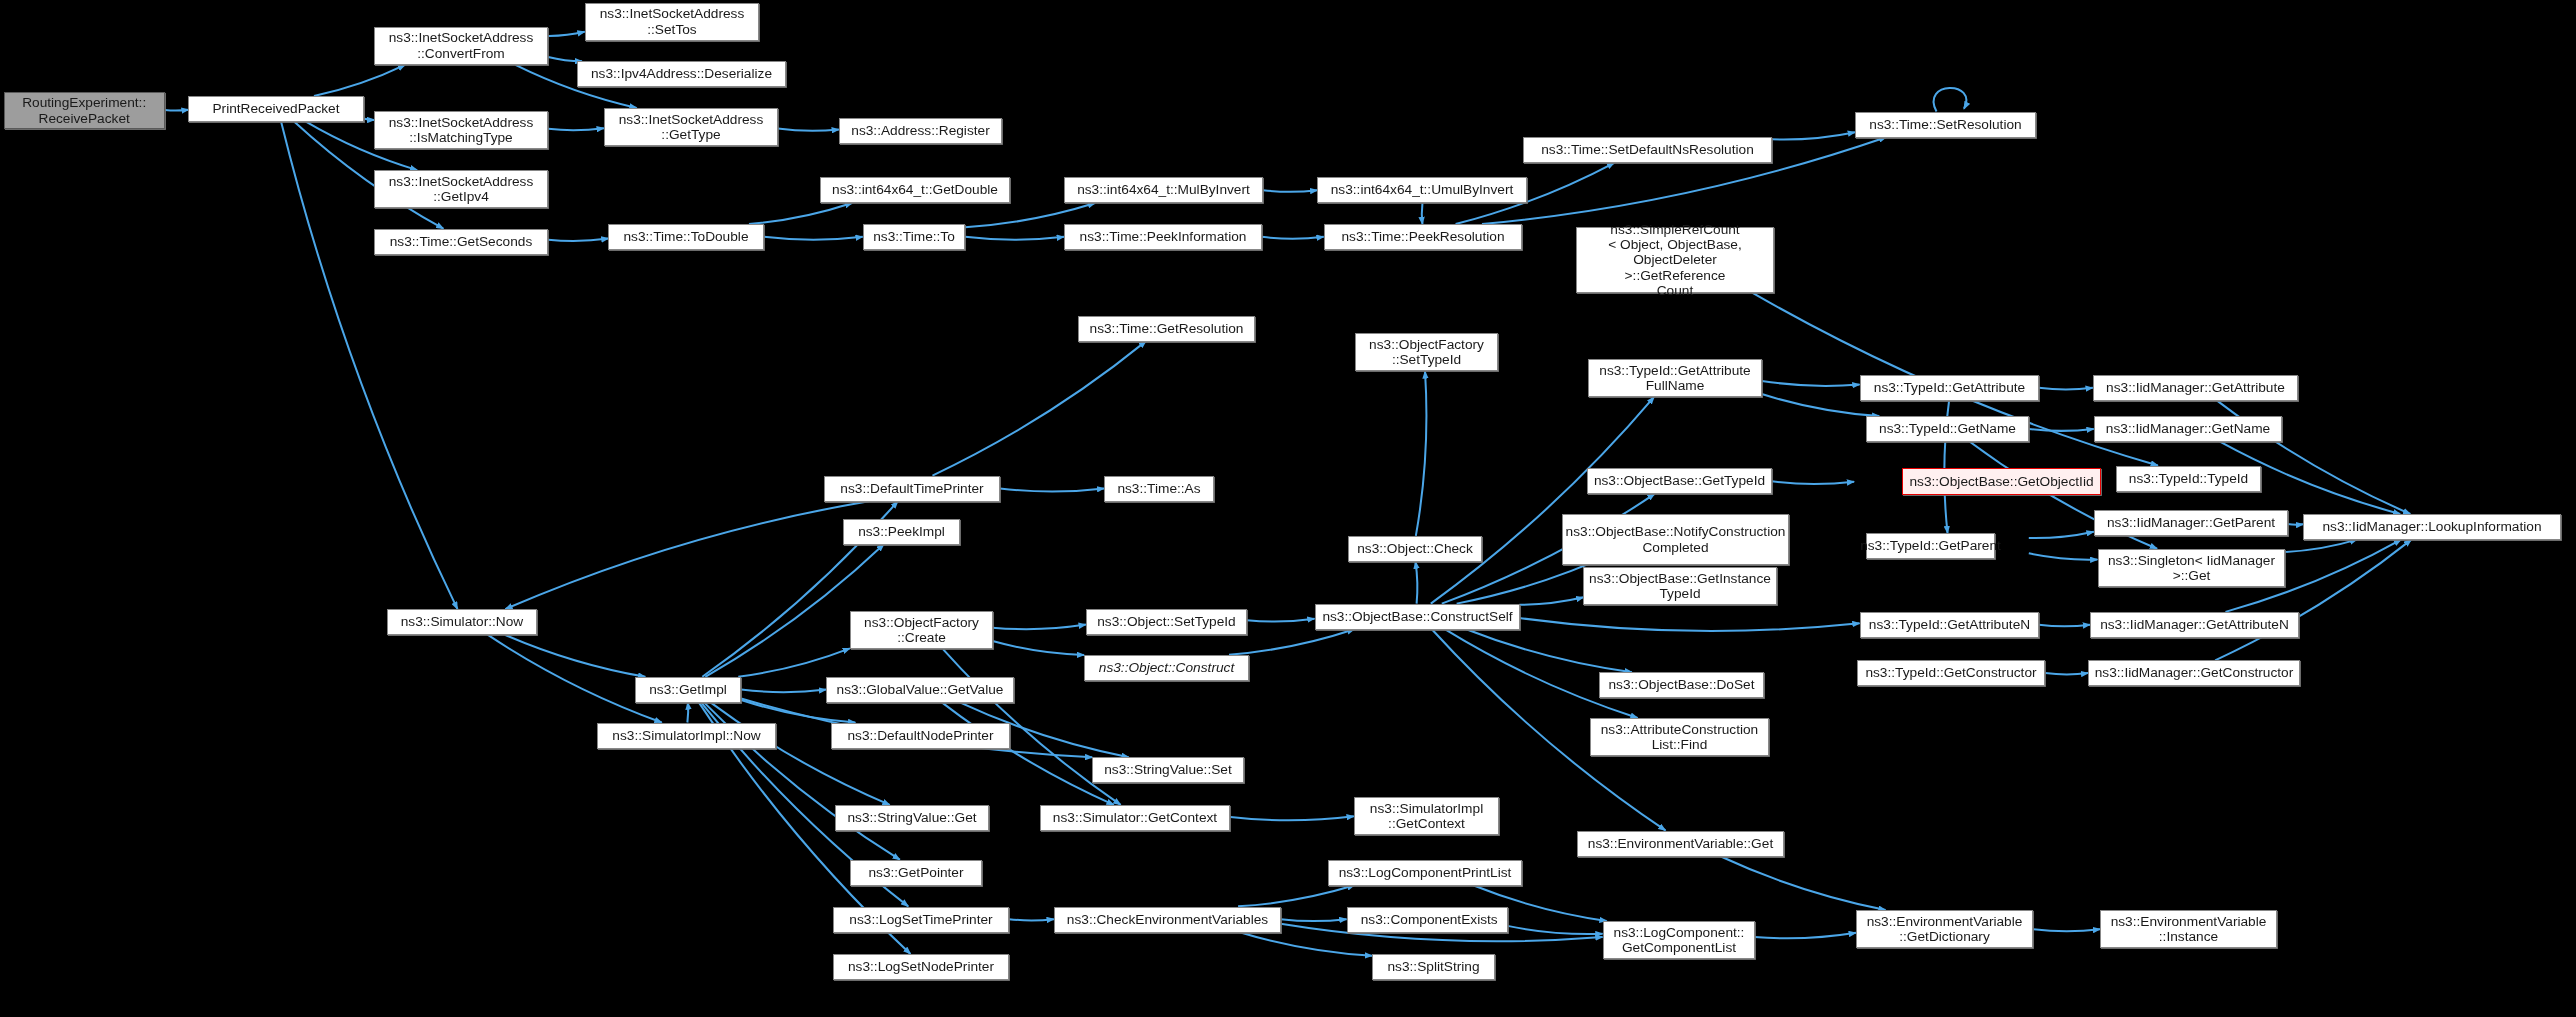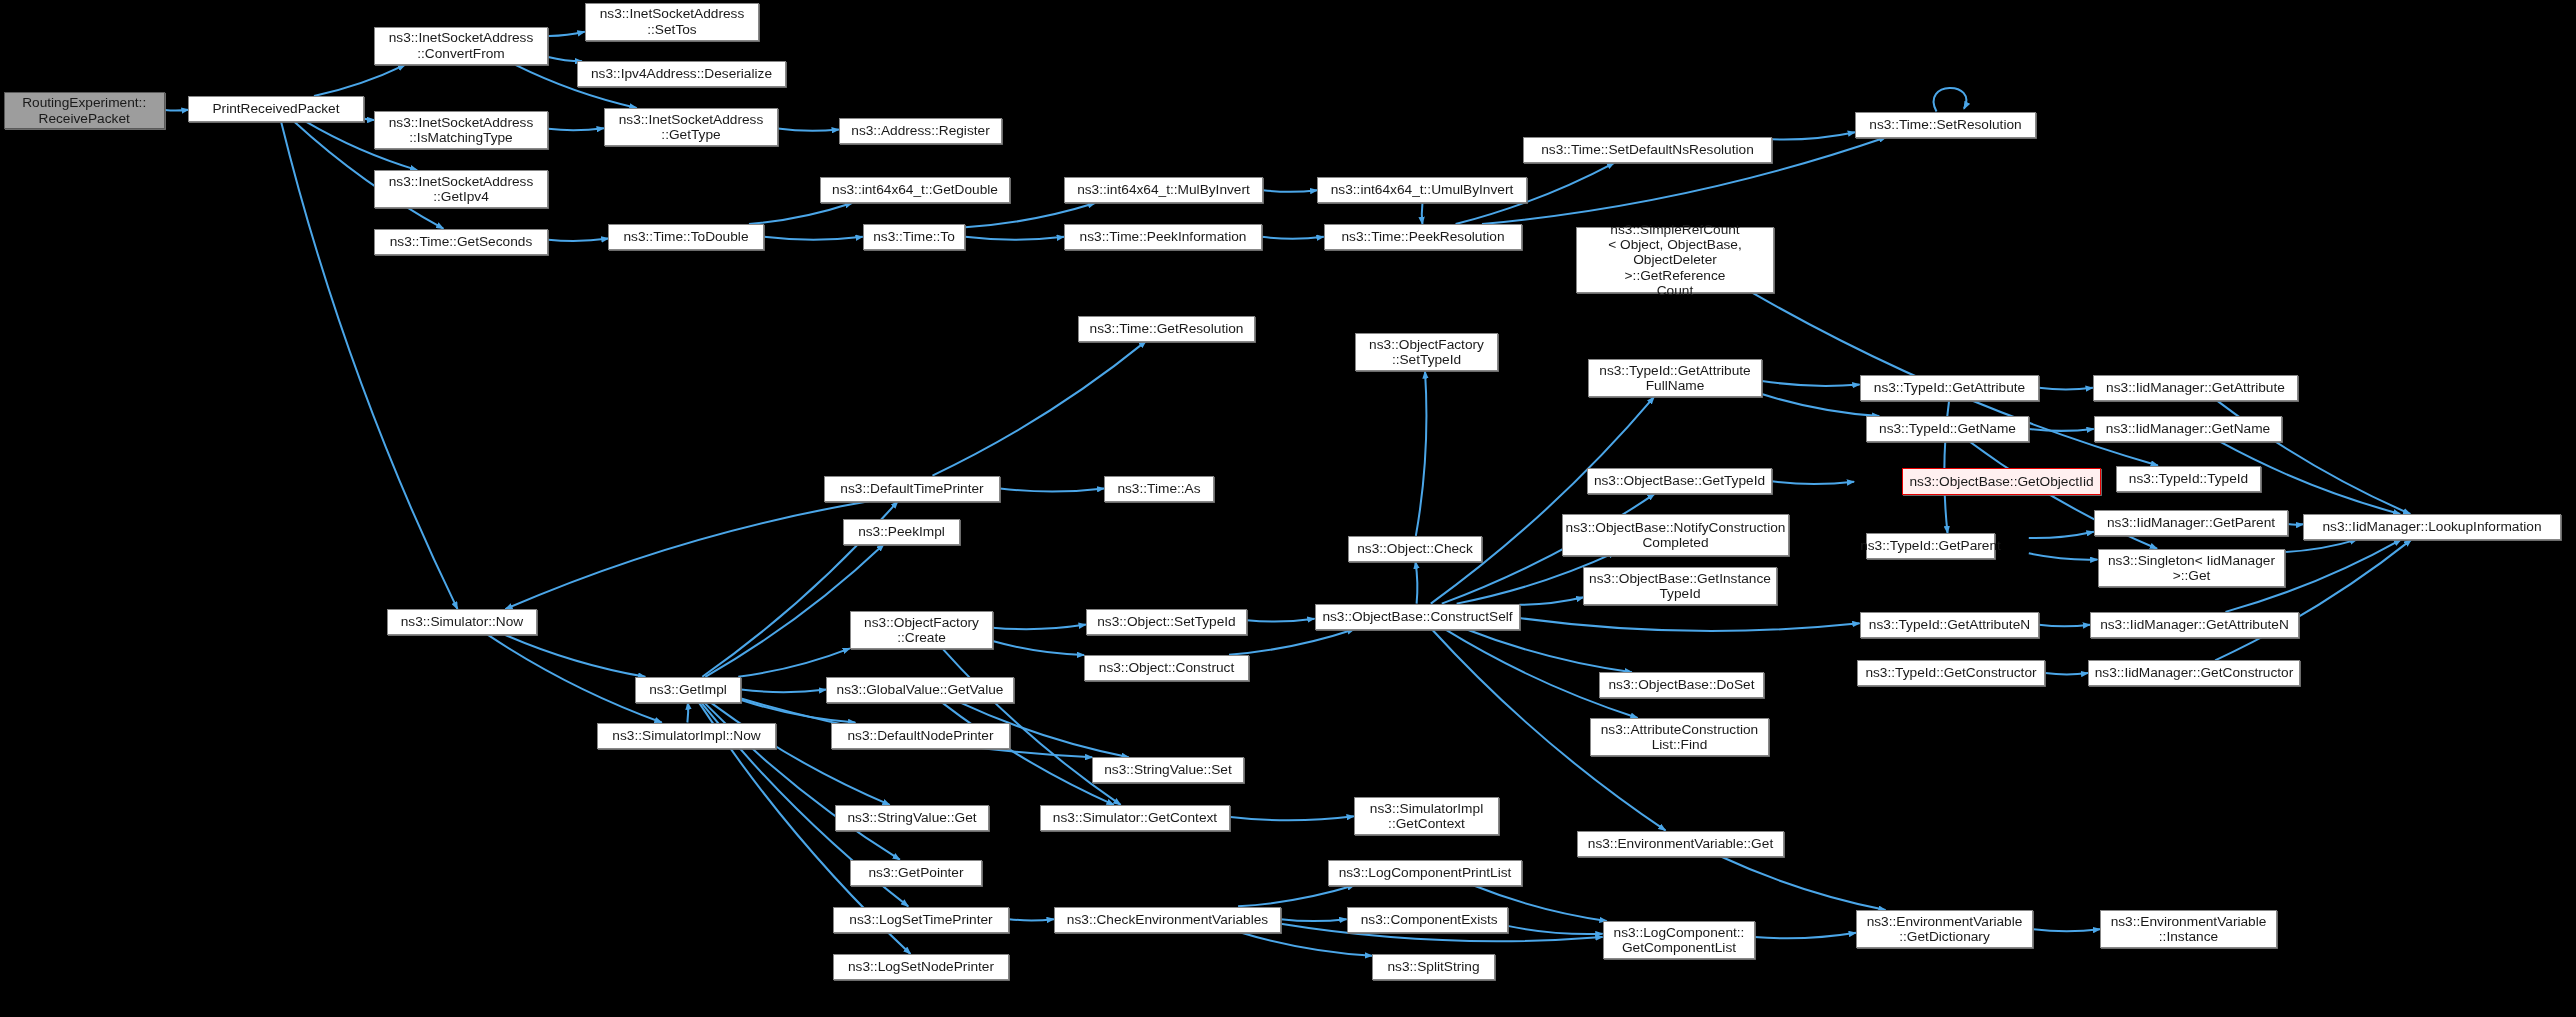--- a/index.html
+++ b/index.html
@@ -146,21 +146,21 @@
 ::SetTypeId</div>
       <div class="node" style="left: 1588px; top: 359px; width: 174px; height: 38px;">ns3::TypeId::GetAttribute
 FullName</div>
       <div class="node" style="left: 1860px; top: 375px; width: 179px; height: 25.6px;">ns3::TypeId::GetAttribute</div>
       <div class="node" style="left: 2093px; top: 375px; width: 205px; height: 25.6px;">ns3::IidManager::GetAttribute</div>
       <div class="node" style="left: 1866px; top: 416px; width: 163px; height: 25.6px;">ns3::TypeId::GetName</div>
       <div class="node" style="left: 2094px; top: 416px; width: 188px; height: 25.6px;">ns3::IidManager::GetName</div>
       <div class="node" style="left: 1587px; top: 468px; width: 185px; height: 25.6px;">ns3::ObjectBase::GetTypeId</div>
       <div class="node current" style="left: 1854px; top: 468px; width: 199px; height: 27.4px;">ns3::ObjectBase::GetObjectIid</div>
       <div class="node" style="left: 2116px; top: 466px; width: 145px; height: 25.6px;">ns3::TypeId::TypeId</div>
-      <div class="node" style="left: 1562px; top: 514px; width: 227px; height: 42px;">ns3::ObjectBase::NotifyConstruction
+      <div class="node" style="left: 1562px; top: 514px; width: 227px; height: 51px;">ns3::ObjectBase::NotifyConstruction
 Completed</div>
       <div class="node" style="left: 1866px; top: 533px; width: 129px; height: 25.6px;">ns3::TypeId::GetParent</div>
       <div class="node" style="left: 2094px; top: 510px; width: 194px; height: 25.6px;">ns3::IidManager::GetParent</div>
       <div class="node" style="left: 2303px; top: 514px; width: 258px; height: 25.6px;">ns3::IidManager::LookupInformation</div>
       <div class="node" style="left: 2098px; top: 549px; width: 187px; height: 38px;">ns3::Singleton&lt; IidManager
  &gt;::Get</div>
       <div class="node" style="left: 1583px; top: 567px; width: 194px; height: 38px;">ns3::ObjectBase::GetInstance
 TypeId</div>
       <div class="node" style="left: 1860px; top: 612px; width: 179px; height: 25.6px;">ns3::TypeId::GetAttributeN</div>
       <div class="node" style="left: 2090px; top: 612px; width: 209px; height: 25.6px;">ns3::IidManager::GetAttributeN</div>
@@ -173,21 +173,21 @@
 List::Find</div>
       <div class="node" style="left: 824px; top: 476px; width: 176px; height: 25.6px;">ns3::DefaultTimePrinter</div>
       <div class="node" style="left: 1104px; top: 476px; width: 110px; height: 25.6px;">ns3::Time::As</div>
       <div class="node" style="left: 843px; top: 519px; width: 117px; height: 25.6px;">ns3::PeekImpl</div>
       <div class="node" style="left: 387px; top: 609px; width: 150px; height: 25.6px;">ns3::Simulator::Now</div>
       <div class="node" style="left: 635px; top: 677px; width: 106px; height: 25.6px;">ns3::GetImpl</div>
       <div class="node" style="left: 597px; top: 723px; width: 179px; height: 25.6px;">ns3::SimulatorImpl::Now</div>
       <div class="node" style="left: 850px; top: 611px; width: 143px; height: 38px;">ns3::ObjectFactory
 ::Create</div>
       <div class="node" style="left: 1086px; top: 609px; width: 161px; height: 25.6px;">ns3::Object::SetTypeId</div>
-      <div class="node" style="left: 1084px; top: 655px; width: 165px; height: 25.6px;">ns3::Object::Construct</div>
+      <div class="node" style="left: 1084px; top: 655px; width: 165px; height: 25.6px; font-style: italic;">ns3::Object::Construct</div>
       <div class="node" style="left: 826px; top: 677px; width: 188px; height: 25.6px;">ns3::GlobalValue::GetValue</div>
       <div class="node" style="left: 831px; top: 723px; width: 179px; height: 25.6px;">ns3::DefaultNodePrinter</div>
       <div class="node" style="left: 1092px; top: 757px; width: 152px; height: 25.6px;">ns3::StringValue::Set</div>
       <div class="node" style="left: 835px; top: 805px; width: 154px; height: 25.6px;">ns3::StringValue::Get</div>
       <div class="node" style="left: 1040px; top: 805px; width: 190px; height: 25.6px;">ns3::Simulator::GetContext</div>
       <div class="node" style="left: 1354px; top: 797px; width: 145px; height: 38px;">ns3::SimulatorImpl
 ::GetContext</div>
       <div class="node" style="left: 850px; top: 860px; width: 132px; height: 25.6px;">ns3::GetPointer</div>
       <div class="node" style="left: 833px; top: 907px; width: 176px; height: 25.6px;">ns3::LogSetTimePrinter</div>
       <div class="node" style="left: 1054px; top: 907px; width: 227px; height: 25.6px;">ns3::CheckEnvironmentVariables</div>

